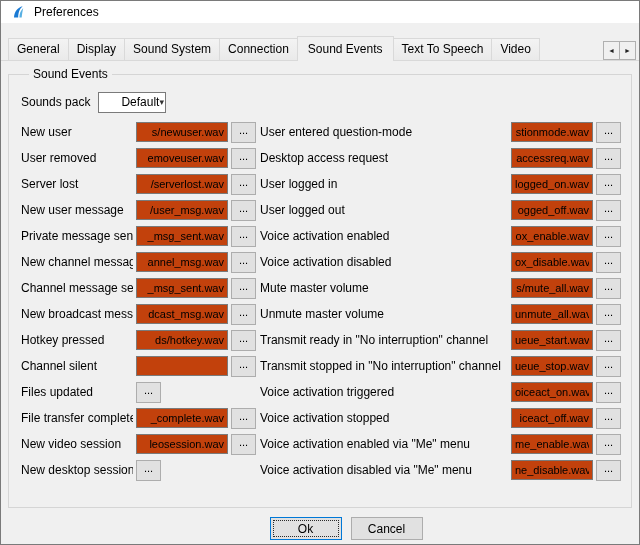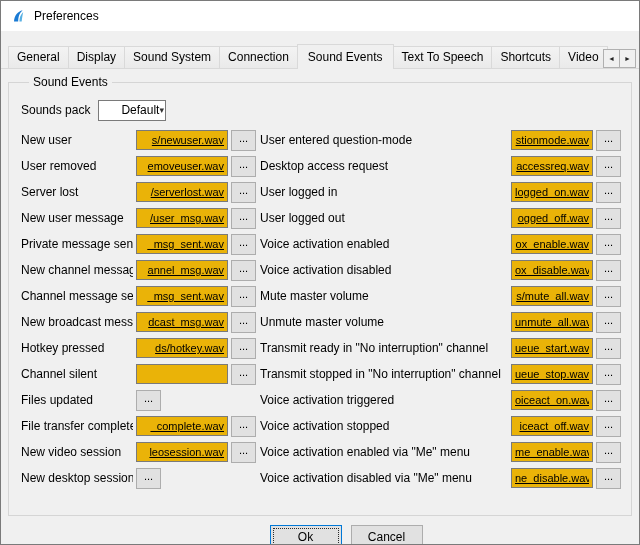--- a/index.html
+++ b/index.html
@@ -10,21 +10,21 @@
     font-size: 12px; color: #000;
   }
   .window {
     width: 640px; height: 545px;
     border: 1px solid #7a7a7a;
     background: #f0f0f0;
     display: flex; flex-direction: column;
   }
   
   .titlebar {
-    height: 30px; flex: none;
+    height: 22px; flex: none;
     background: #ffffff;
     display: flex; align-items: center;
     padding: 0 9px; gap: 8px;
   }
   .app-icon { width: 16px; height: 16px; flex: none; display: inline-block; }
   .title-text { font-size: 12px; }
   
   .dlg-body {
     flex: 1; background: #f0f0f0;
     padding-top: 13px;
@@ -97,23 +97,23 @@
   .grid { display: flex; gap: 4px; }
   .col { display: flex; flex-direction: column; }
   .col.left { width: 235px; flex: none; }
   .col.right { flex: 1; }
   .row { display: flex; align-items: center; height: 26px; gap: 3px; }
   .rowlabel { overflow: hidden; white-space: nowrap; }
   .col.left  .rowlabel { width: 112px; flex: none; }
   .col.right .rowlabel { flex: 1; }
   input.field {
     width: 92px; height: 20px; flex: none;
-    border: 1px solid #7a7a7a; background: #eab308;
+    border: 1px solid #7a7a7a; background: #c2410c;
     font-family: "Liberation Sans", sans-serif; font-size: 11px;
-    padding: 1px 3px; text-align: right; text-decoration: underline;
+    padding: 1px 3px; text-align: right;
   }
   .col.right input.field { width: 82px; }
   button.browse {
     width: 25px; height: 21px; flex: none;
     background: #e1e1e1; border: 1px solid #adadad;
     font-size: 11px; line-height: 4px; padding: 0 0 5px;
     font-family: "Liberation Sans", sans-serif;
   }
   
   .footer {
@@ -150,21 +150,20 @@
   <div class="dlg-body">
 
     <div class="tabstrip">
       <div class="tabs-row" id="tabs">
           <div class="tab">General</div>
           <div class="tab">Display</div>
           <div class="tab">Sound System</div>
           <div class="tab">Connection</div>
           <div class="tab active">Sound Events</div>
           <div class="tab">Text To Speech</div>
-          <div class="tab">Shortcuts</div>
           <div class="tab">Video</div>
         </div>
       <div class="tab-scroll">
         <button>◄</button>
         <button>►</button>
       </div>
     </div>
 
     <div class="pane">
 

